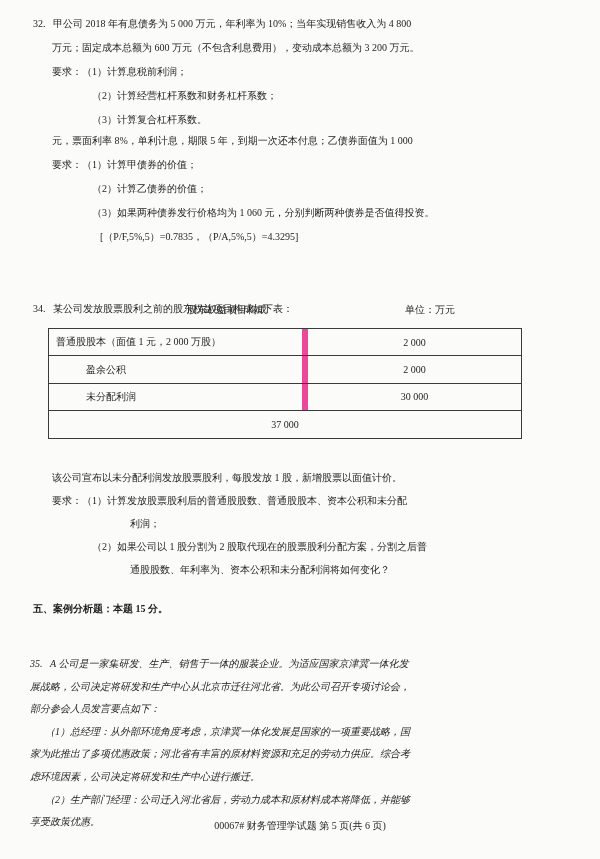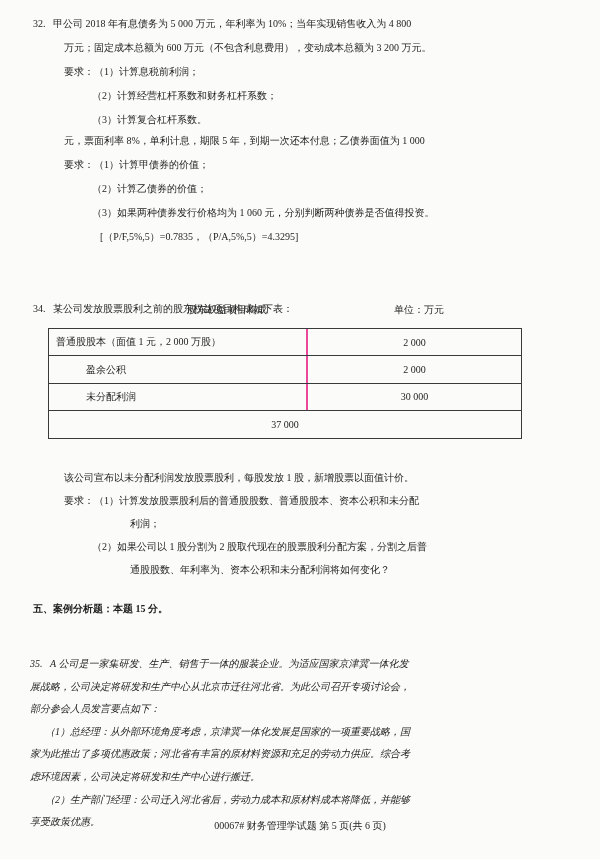--- a/index.html
+++ b/index.html
@@ -6,40 +6,40 @@
   #page {
     position:relative; width:600px; height:859px; margin:0 auto;
     background:#fbfbf9; color:#1d1d1d;
     font-family:"Liberation Serif","DejaVu Serif",serif;
     font-size:10px; overflow:hidden;
   }
   .block { position:absolute; left:0; right:0; }
   .line { line-height:24px; white-space:nowrap; }
   .qnum { display:inline-block; width:20px; }
   .ind-num   { padding-left:33px; }
-  .ind-body  { padding-left:52px;margin-left:12px; }
+  .ind-body  { padding-left:52px; }
   .ind-sub   { padding-left:92px; }
   .ind-brk   { padding-left:100px; }
   .ind-sub2  { padding-left:130px; }
 
   #q32 { top:12px; }
   #q33 { top:129px; }
   #q34-intro { top:297px; }
 
   #tbl-title { top:303px; height:22px; }
   #tbl-title .ttl { position:absolute; left:187px; }
-  #tbl-title .unit { position:absolute; left:394px; }
+  #tbl-title .unit { position:absolute; left:405px; }
 
   #equity-table {
     position:absolute; top:328px; left:48px; width:474px;
     border:1px solid #3a3a3a; box-sizing:border-box;
   }
   .trow { display:flex; height:26.4px; border-bottom:1px solid #3a3a3a; }
   .trow:last-child { border-bottom:none; }
-  .c1 { width:259px; border-right:2px solid #ec4899; box-sizing:border-box;
+  .c1 { width:259px; border-right:6px solid #ec4899; box-sizing:border-box;
         display:flex; align-items:center; padding-left:37px; }
   .c1.flush { padding-left:7px; }
   .c2 { flex:1; display:flex; align-items:center; justify-content:center; }
 
   #q34-after { top:466px; }
   #q34-after .line { line-height:23px; }
 
   #sec5 { top:597px; font-weight:bold; }
 
   #q35 { top:623px; font-style:italic; }

